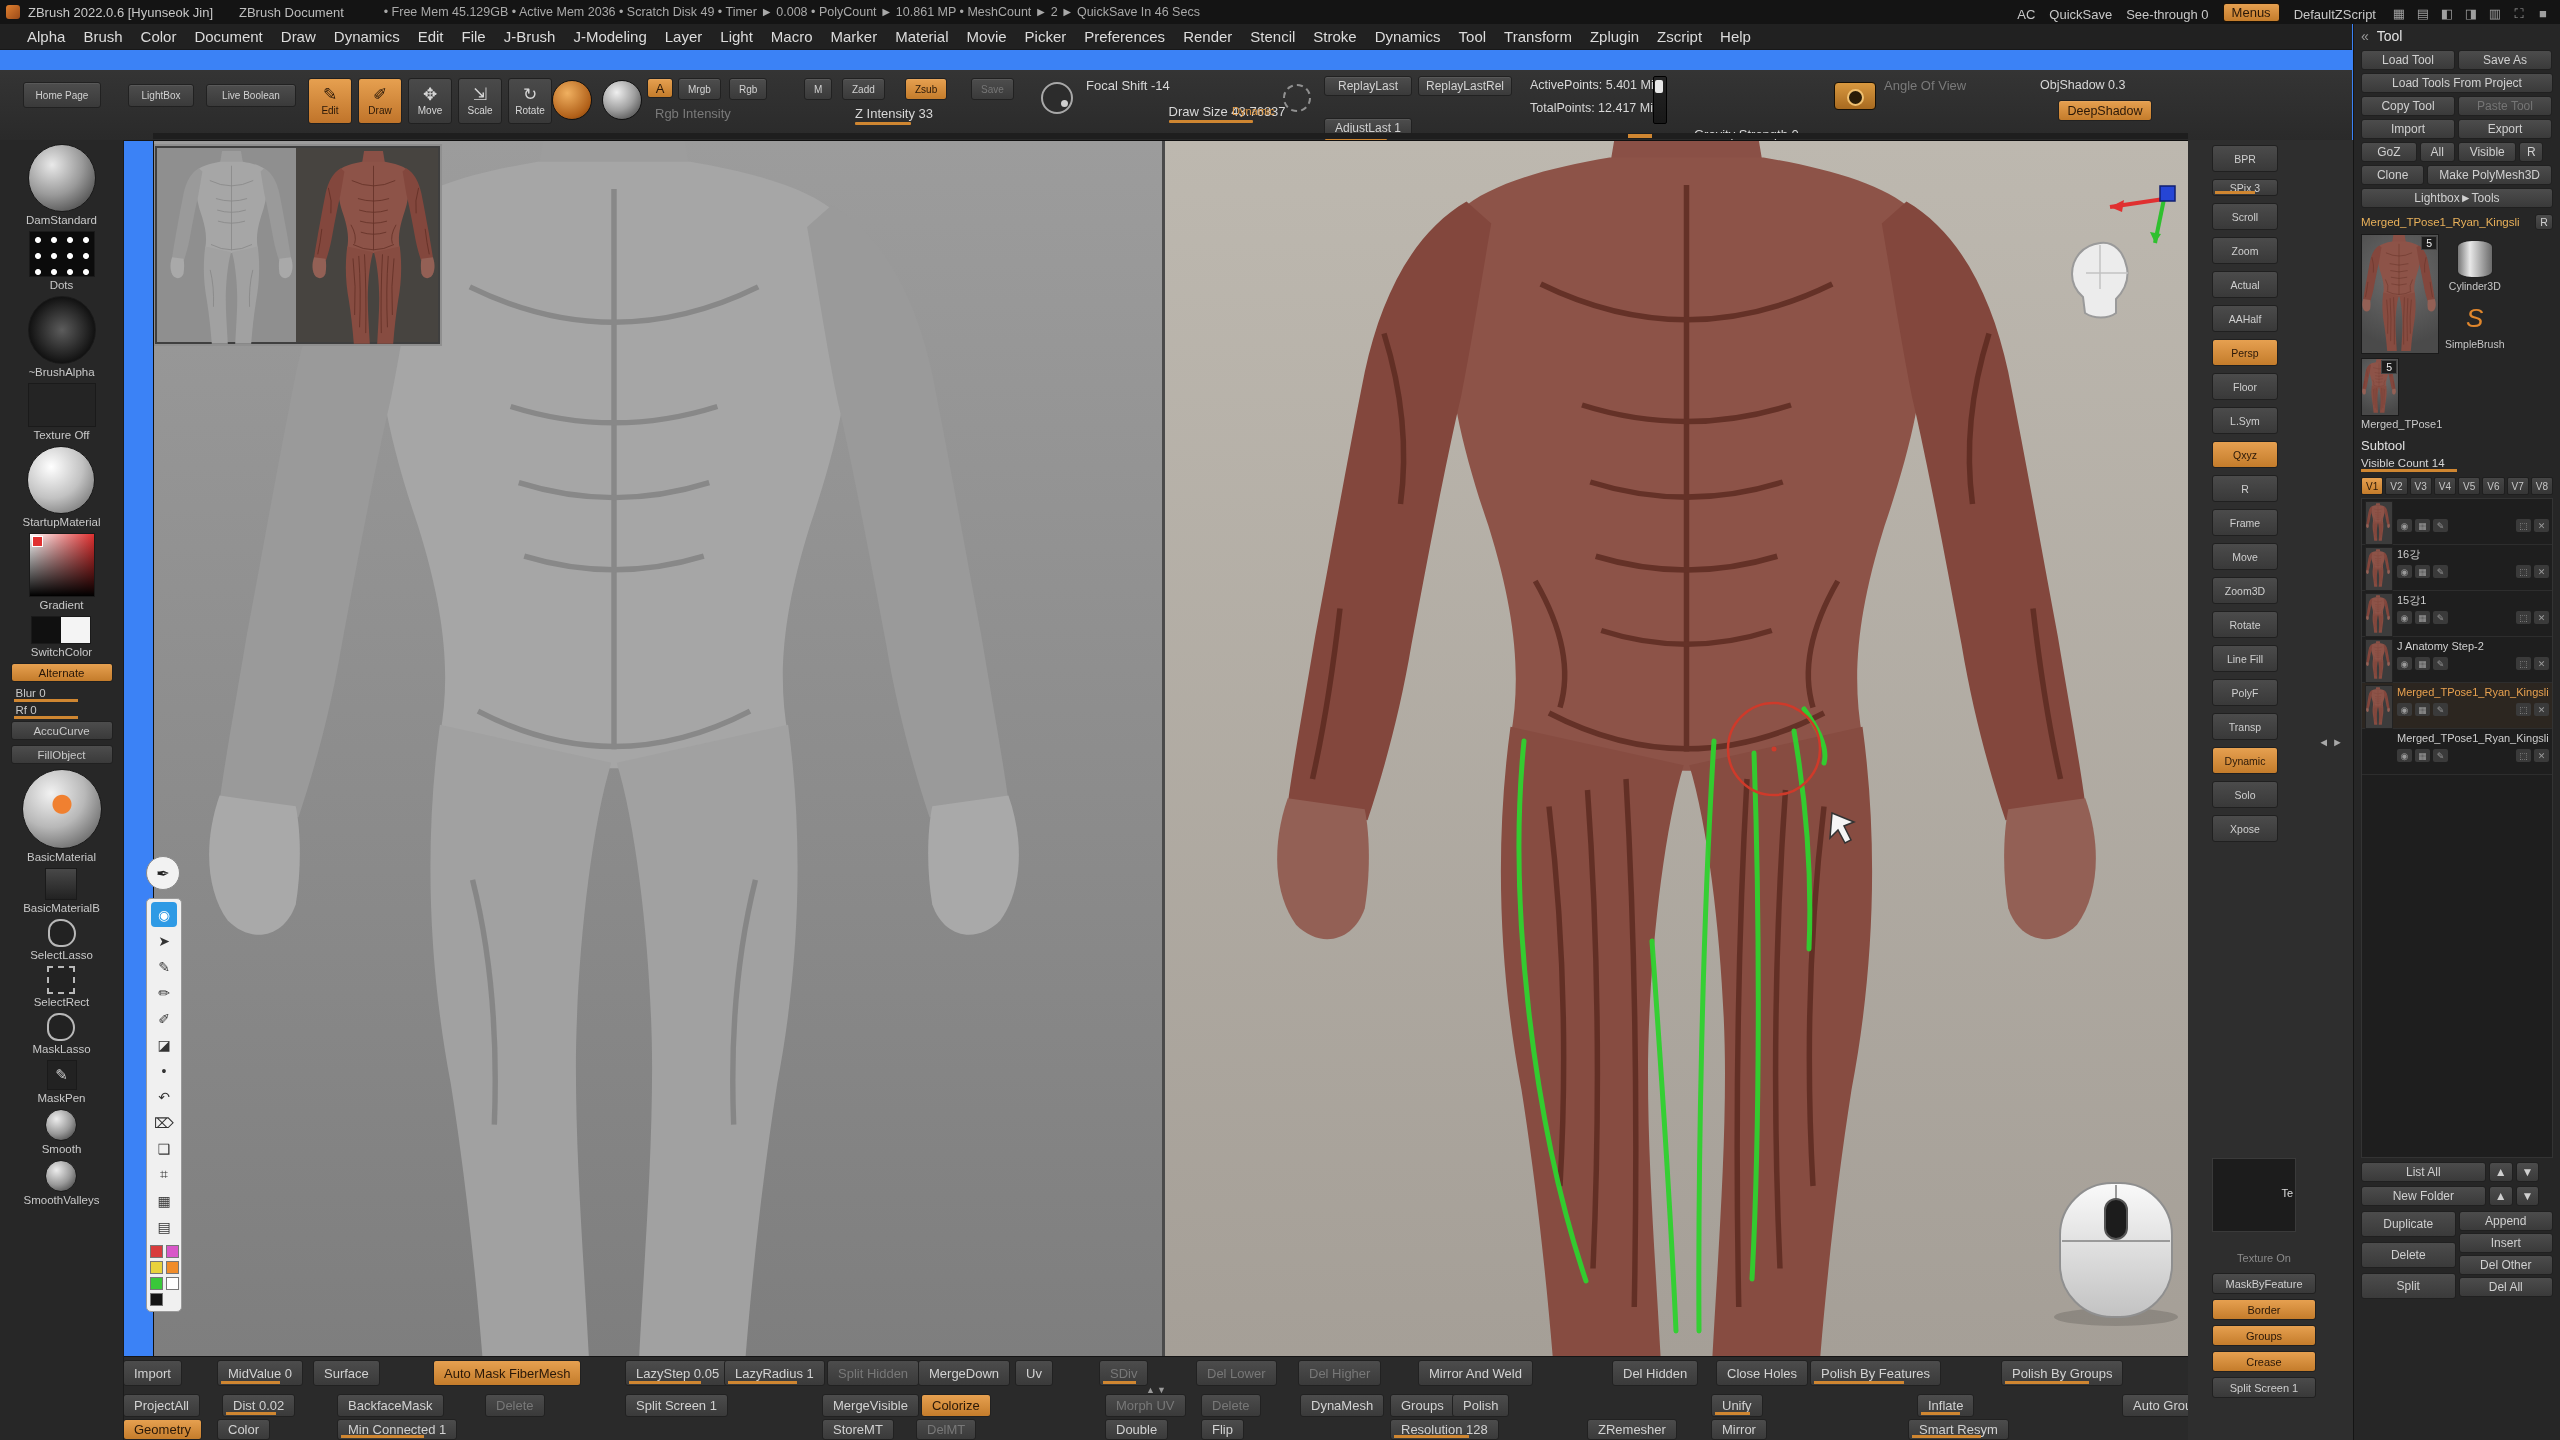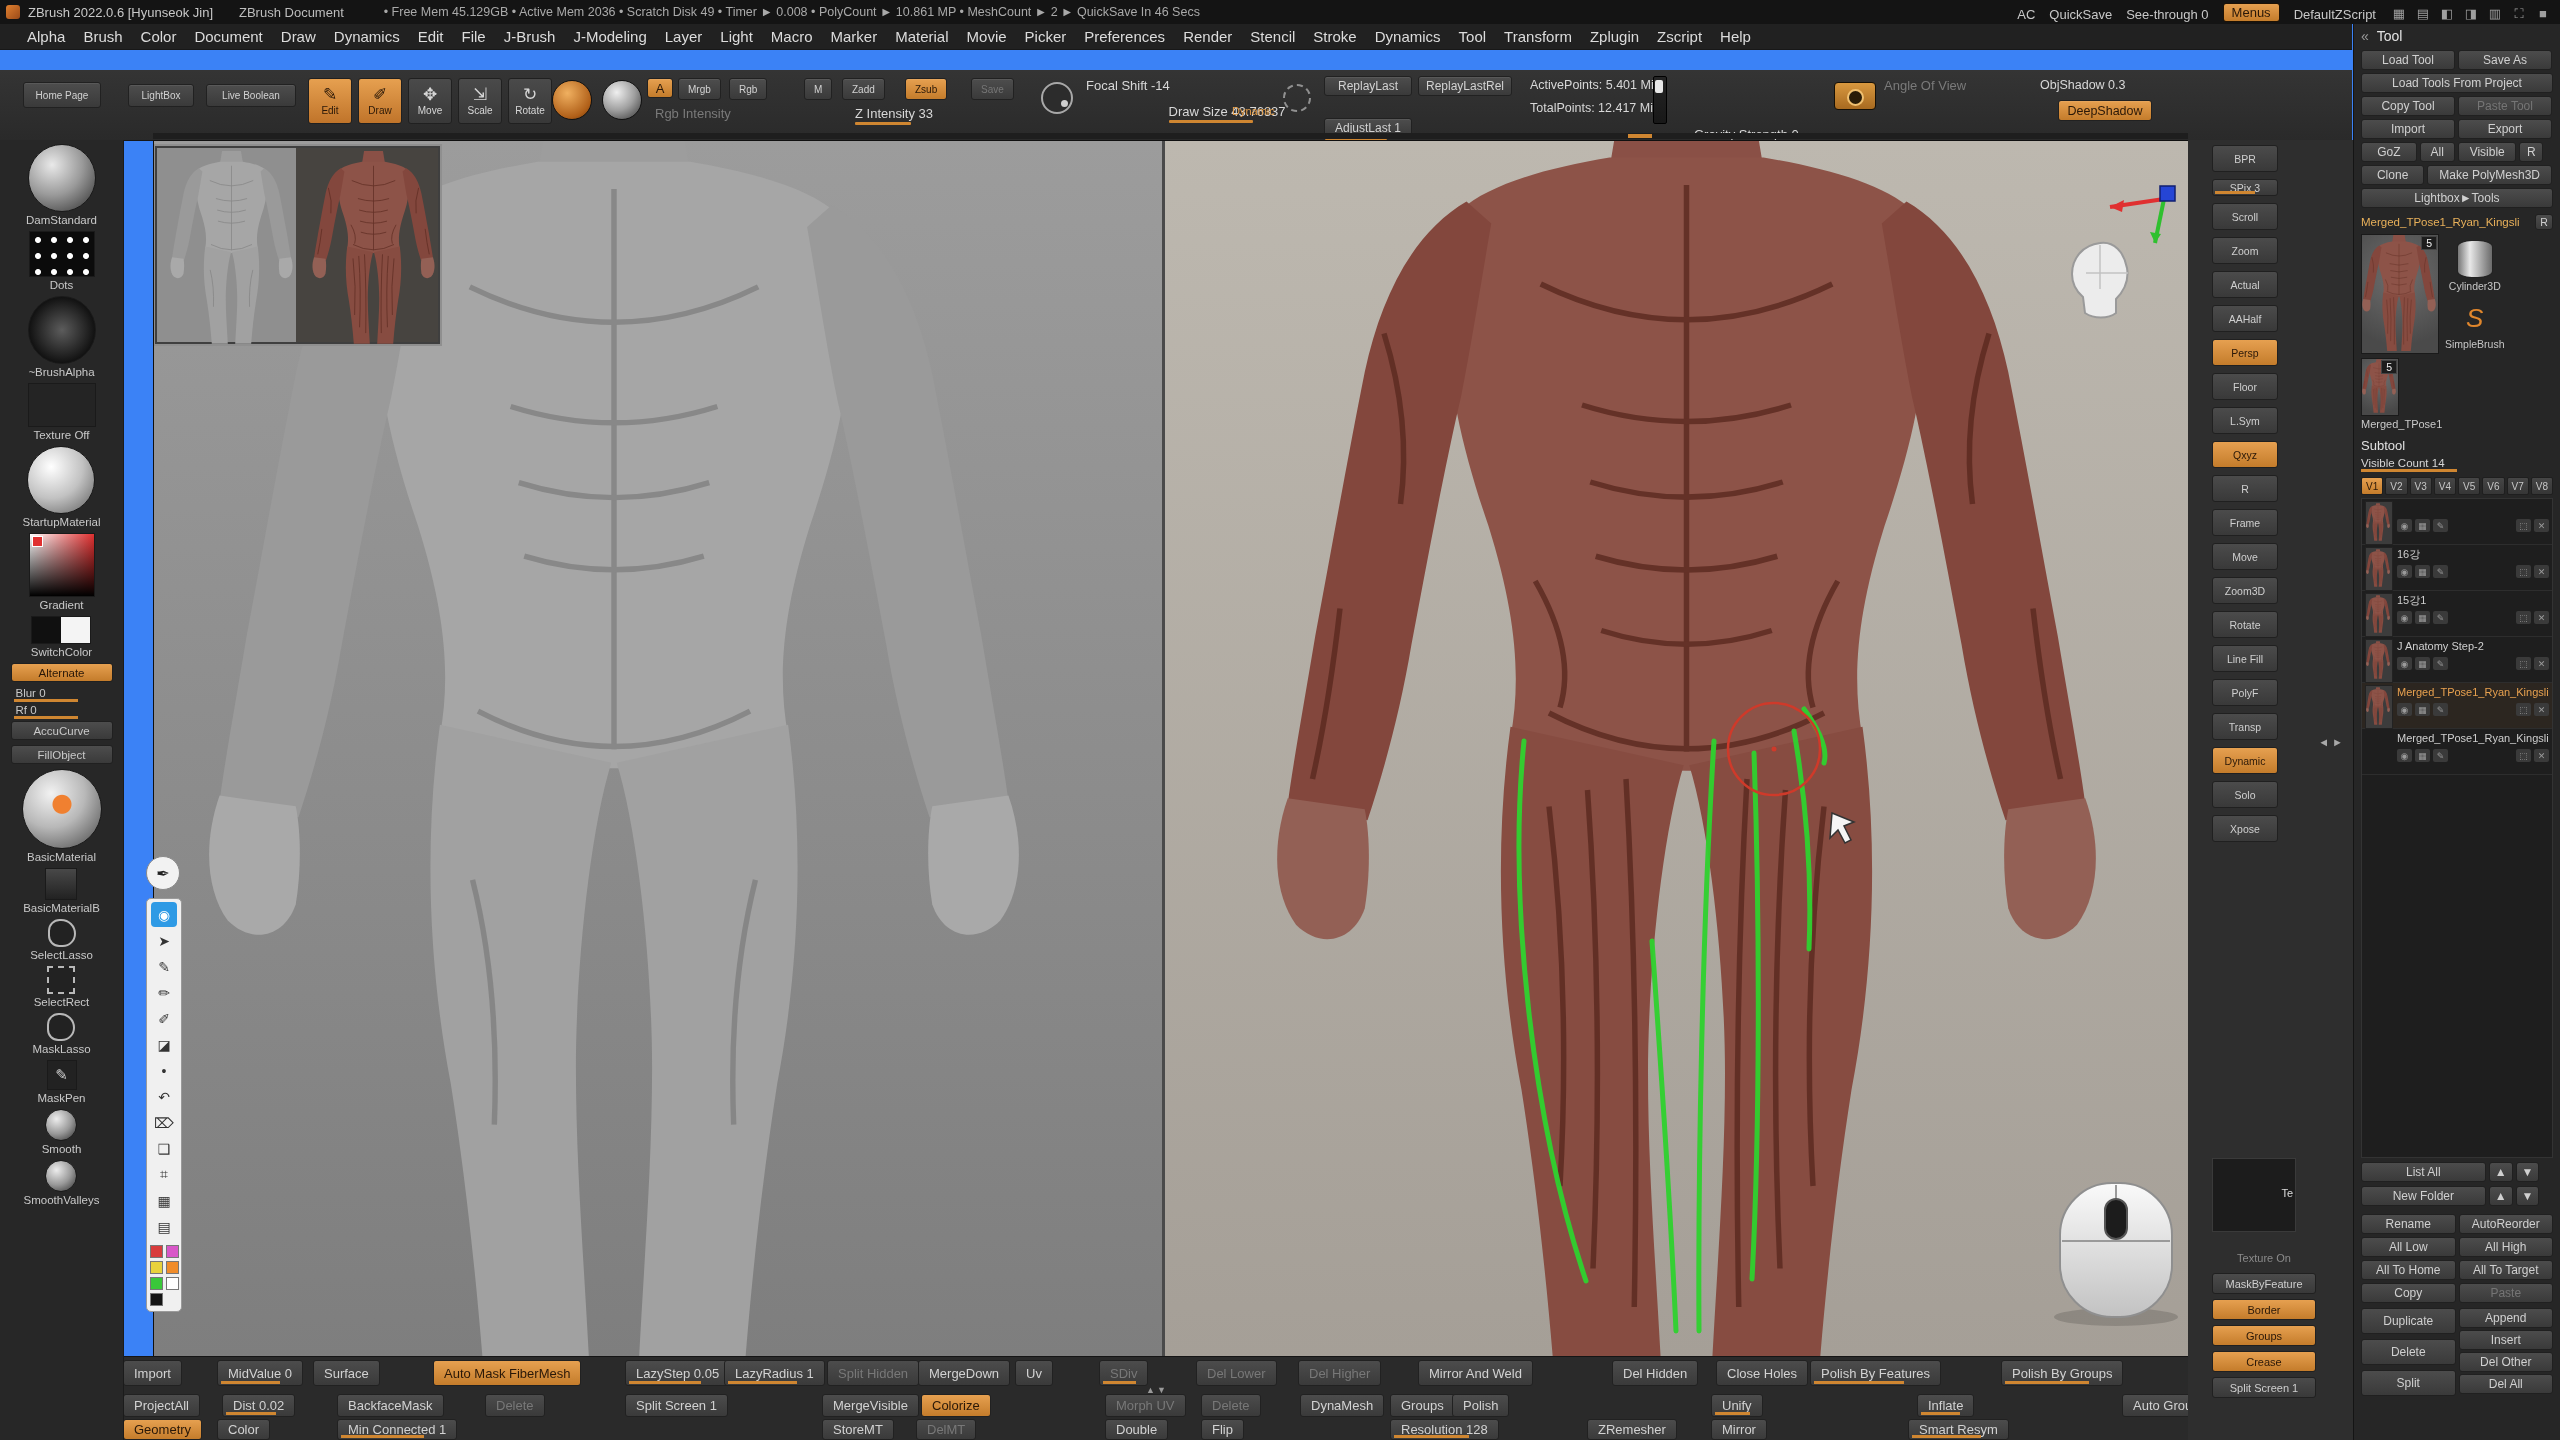--- a/index.html
+++ b/index.html
@@ -780,31 +780,20 @@
       <div class="pbtn w64">List All</div>
       <div class="pbtn w14">▲</div>
       <div class="pbtn w14">▼</div>
     </div>
     <div class="listrow">
       <div class="pbtn w64">New Folder</div>
       <div class="pbtn w14">▲</div>
       <div class="pbtn w14">▼</div>
     </div>
 
-    <div class="pairs">
-
-    <div class="pbtn">Rename</div>
-        <div class="pbtn">AutoReorder</div>
-        <div class="pbtn">All Low</div>
-        <div class="pbtn">All High</div>
-        <div class="pbtn">All To Home</div>
-        <div class="pbtn">All To Target</div>
-        <div class="pbtn">Copy</div>
-        <div class="pbtn dim">Paste</div>
-      </div>
 
     <div class="actions">
       <div class="acol">
 
       <div class="pbtn" style="height:26px;">Duplicate</div>
           <div class="pbtn" style="height:26px;">Delete</div>
           <div class="pbtn" style="height:26px;">Split</div>
         </div>
       <div class="acol rt">
 

